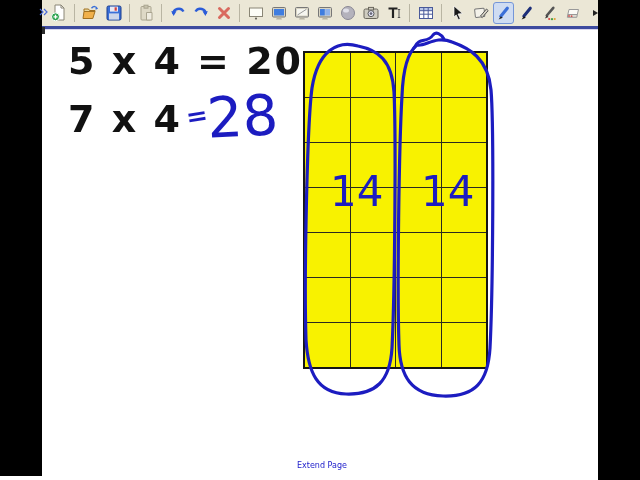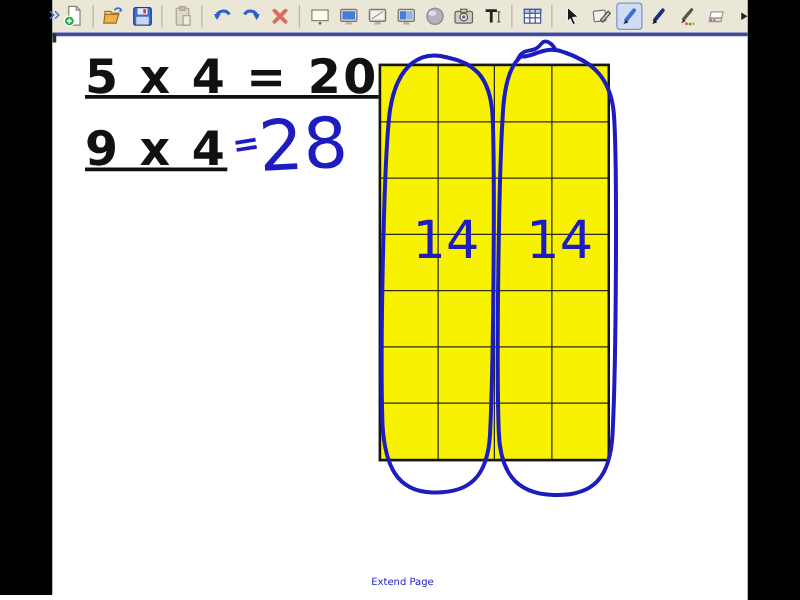--- a/index.html
+++ b/index.html
@@ -16,21 +16,21 @@
   .tb-underline1 { position:absolute; left:42px; top:26px; width:556px; height:3px; background:#3d4a9e; }
   .tb-underline2 { position:absolute; left:42px; top:29px; width:556px; height:1px; background:#d9d6ee; }
   .tbtn { width:21px; height:22px; display:flex; align-items:center; justify-content:center;
           border-radius:3px; flex:0 0 auto; }
   .tbtn.selected { background:#cfdcf2; border:1px solid #7596d8; }
   .tsep { width:1px; height:18px; background:#b9b5a3; margin:0 3px; flex:0 0 auto; }
 
   
   .canvas { position:absolute; left:42px; top:30px; width:556px; height:450px; background:#fff; }
   .eq { position:absolute; color:#111; font-weight:700; font-size:38px;
-        letter-spacing:2px; line-height:1; white-space:nowrap;text-decoration:underline; }
+        letter-spacing:2px; line-height:1; white-space:nowrap; }
   .eq1 { left:68px; top:42px; }
   .eq2 { left:68px; top:100px; }
   .ink-equals { position:absolute; left:186px; top:103px; color:#1c1cc0; font-size:26px;
                 font-weight:700; transform:rotate(-9deg); line-height:1; }
   .ink-answer { position:absolute; left:207px; top:89px; color:#1c1cc0; font-size:56px;
                 font-weight:400; transform:rotate(-3deg); line-height:1; }
 
   .grid { position:absolute; left:303px; top:51px; width:185px; height:318px;
           display:grid; gap:1px; background:#2a2a20; border:2px solid #151515; z-index:1; }
   .cell { background:#f8f200; }
@@ -219,21 +219,21 @@
 <div class="tb-underline2"></div>
 
 <svg class="edge-chevron" width="9" height="11">
   <path d="M1 2 l3 3 -3 3 M5 2 l3 3 -3 3" stroke="#4a6ad8" stroke-width="1.2" fill="none"></path>
 </svg>
 <div class="edge-tick"></div>
 
 <div class="canvas"></div>
 
 <div class="eq eq1">5 x 4 = 20</div>
-<div class="eq eq2">9 x 4</div>
+<div class="eq eq2">7 x 4</div>
 <div class="ink-equals">=</div>
 <div class="ink-answer">28</div>
 
 <div class="grid" style="grid-template-columns: repeat(4, 1fr); grid-template-rows: repeat(7, 1fr); background: rgb(42, 42, 32);">
     <div class="cell" style="background: rgb(248, 242, 0);"></div>
     <div class="cell" style="background: rgb(248, 242, 0);"></div>
     <div class="cell" style="background: rgb(248, 242, 0);"></div>
     <div class="cell" style="background: rgb(248, 242, 0);"></div>
     <div class="cell" style="background: rgb(248, 242, 0);"></div>
     <div class="cell" style="background: rgb(248, 242, 0);"></div>

